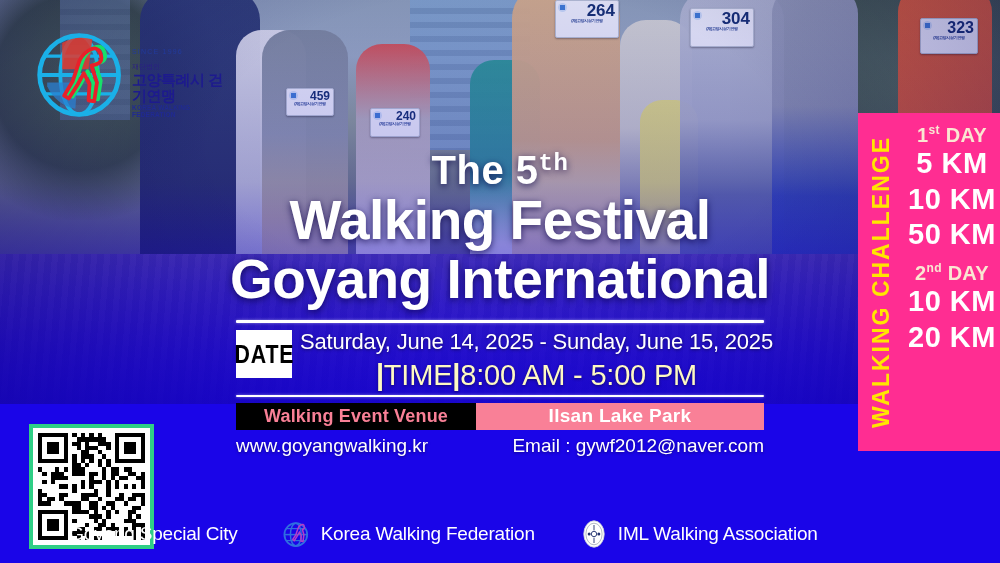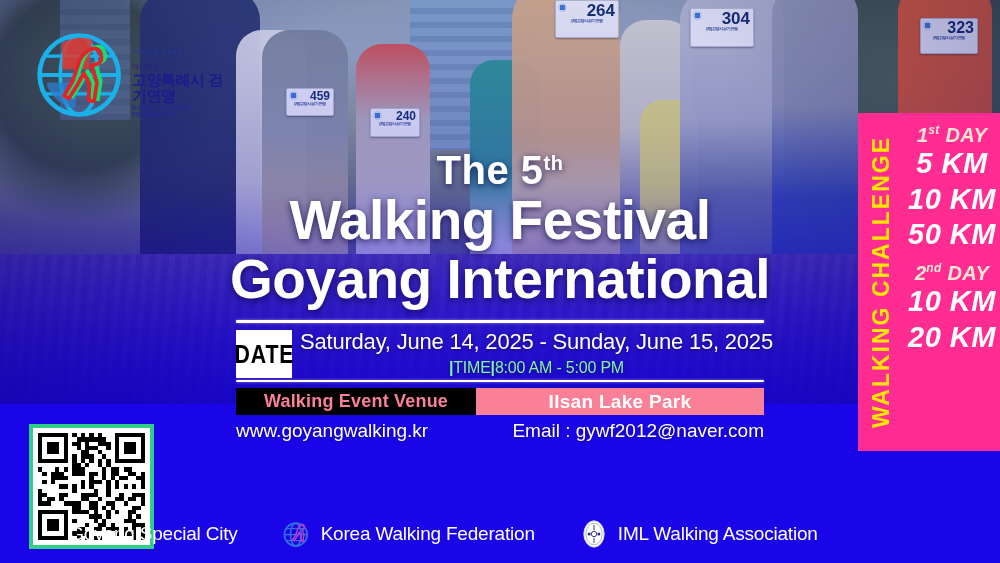--- a/index.html
+++ b/index.html
@@ -71,54 +71,54 @@
     color:#1b2e8c;text-shadow:0 0 2px rgba(255,255,255,.35);}
   .kwf-txt .since{font-size:7px;letter-spacing:1.2px;color:#223a9c;margin-top:2px;}
   .kwf-txt .corp{font-size:7px;color:#2b1f86;margin-top:7px;}
   .kwf-txt .kor{font-size:15px;font-weight:bold;color:#1d1a8e;letter-spacing:-.5px;line-height:1.05;}
   .kwf-txt .eng{font-size:6.5px;font-weight:bold;color:#202a92;letter-spacing:.2px;}
 
   
   .headline{position:absolute;left:0;top:150px;width:1000px;text-align:center;
     color:#fff;text-shadow:0 2px 7px rgba(8,0,70,.75);}
   .h-the{font-size:40px;font-weight:bold;letter-spacing:.5px;line-height:1;}
-  .h-the sup{font-size:20px;vertical-align:super;}
+  .h-the sup{font-size:24px;vertical-align:super;font-family:Liberation Mono, monospace;}
   .h-main{font-size:55px;font-weight:bold;line-height:1.03;letter-spacing:-.5px;margin-top:2px;}
 
   
   .info{position:absolute;left:236px;top:320px;width:528px;}
   .rule{height:3px;background:#fff;border-radius:1px;box-shadow:0 0 3px rgba(255,255,255,.5);}
   .rule.thin{height:2px;margin-top:2px;}
   .date-row{display:flex;align-items:flex-start;margin-top:7px;}
   .date-badge{width:56px;height:48px;background:#fff;display:flex;align-items:center;justify-content:center;
     flex:0 0 auto;}
   .date-badge span{color:#000;font-weight:bold;font-size:26px;letter-spacing:1px;
     transform:scaleX(.82);display:inline-block;}
   .date-lines{flex:1;margin-left:8px;text-align:center;}
   .date-text{color:#fff;font-size:22px;line-height:1.05;letter-spacing:-.2px;white-space:nowrap;
     text-shadow:0 1px 3px rgba(0,0,0,.45);text-align:center;}
-  .time-text{color:#86efac;font-size:16px;line-height:1.2;margin-top:5px;letter-spacing:-.2px;
+  .time-text{color:#fef9c3;font-size:29px;line-height:1.2;margin-top:5px;letter-spacing:-.2px;
     text-shadow:0 1px 3px rgba(0,0,0,.45);}
   .time-text b{font-weight:bold;}
   .venue-row{display:flex;margin-top:6px;height:27px;}
   .venue-label{flex:0 0 240px;background:#000;color:#f98097;font-weight:bold;font-size:18px;
     display:flex;align-items:center;justify-content:center;letter-spacing:.2px;}
   .venue-value{flex:1;background:#f98097;color:#fff;font-weight:bold;font-size:19px;
     display:flex;align-items:center;justify-content:center;letter-spacing:.3px;}
   .contact-row{display:flex;justify-content:space-between;margin-top:5px;color:#fff;font-size:19px;}
   .contact-row span{text-shadow:0 1px 3px rgba(0,0,0,.4);}
 
   
   .challenge{position:absolute;left:858px;top:113px;width:142px;height:338px;background:#ff2d92;
     display:flex;}
   .chal-vert{flex:0 0 46px;display:flex;align-items:center;justify-content:center;}
   .chal-vert span{
     writing-mode:vertical-rl;transform:rotate(180deg);
     color:#ffe600;font-weight:bold;font-size:23px;letter-spacing:2px;white-space:nowrap;}
-  .chal-list{flex:1;padding-top:11px;text-align:center;font-style:italic;}
+  .chal-list{flex:1;padding-top:11px;text-align:center;}
   .day-h{color:#fae6d2;font-weight:bold;font-size:20px;line-height:1.1;letter-spacing:.3px;}
   .day-h sup{font-size:12px;vertical-align:super;}
   .km{color:#fff;font-weight:bold;font-size:29px;line-height:1.23;letter-spacing:.5px;}
   .chal-gap{height:9px;}
 
   
   .qr-wrap{position:absolute;left:29px;top:424px;width:125px;height:125px;background:#2fcf86;padding:4px;box-sizing:border-box;}
   .qr-inner{width:100%;height:100%;background:#fff;padding:5px;box-sizing:border-box;}
   .qr-grid{width:100%;height:100%;display:grid;grid-template-columns:repeat(25,1fr);grid-template-rows:repeat(25,1fr);}
   .qr-grid i{background:#fff;}

